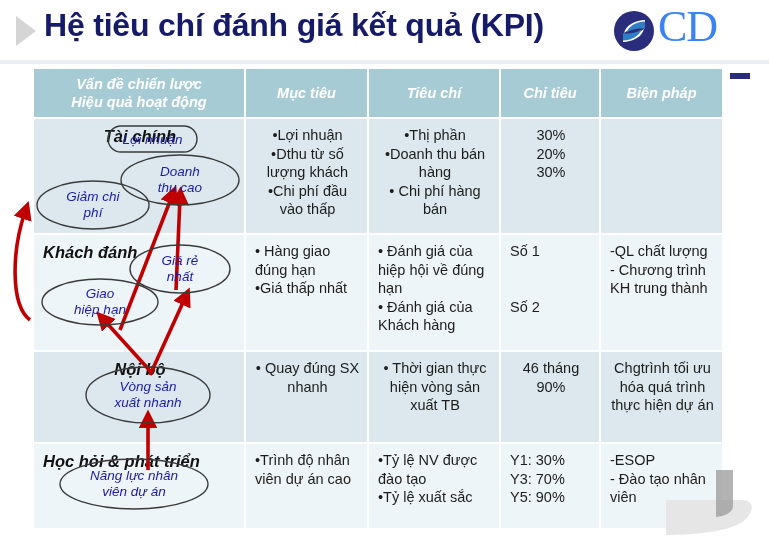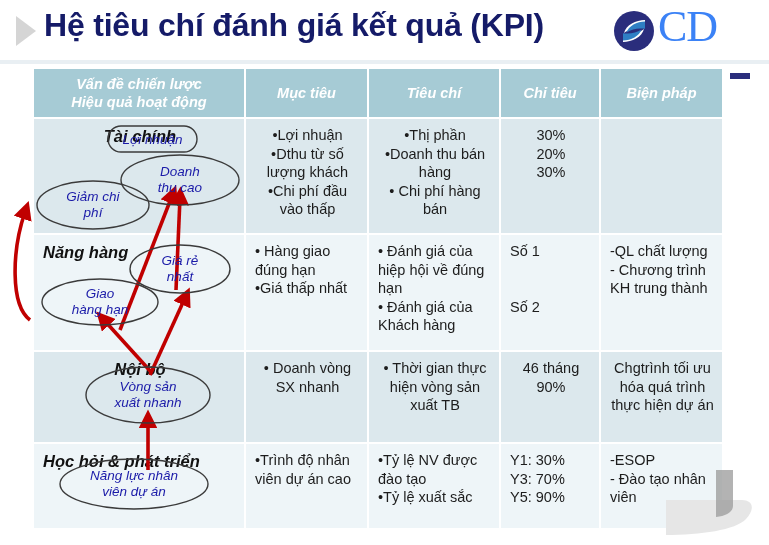--- a/index.html
+++ b/index.html
@@ -196,38 +196,38 @@
       <td class="cell-lines">•Thị phần
 •Doanh thu bán hàng
 • Chi phí hàng bán</td>
       <td class="cell-lines">30%
 20%
 30%</td>
       <td class="cell-lines"></td>
     </tr>
     <tr class="row-light" style="height:117px">
       <td>
-        <div class="perspective-label">Năng hàng</div>
+        <div class="perspective-label">Khách đánh</div>
       </td>
       <td class="cell-lines">• Hàng giao đúng hạn
 •Giá thấp nhất</td>
       <td class="cell-lines">• Đánh giá của hiệp hội về đúng hạn
 • Đánh giá của Khách hàng</td>
       <td class="cell-lines">Số 1
 
 
 Số 2</td>
       <td class="cell-lines">-QL chất lượng
 - Chương trình KH trung thành</td>
     </tr>
     <tr class="row-dark" style="height:92px">
       <td>
         <div class="perspective-label">Nội bộ</div>
       </td>
-      <td class="cell-lines">• Doanh vòng SX nhanh</td>
+      <td class="cell-lines">• Quay đúng SX nhanh</td>
       <td class="cell-lines">• Thời gian thực hiện vòng sản xuất TB</td>
       <td class="cell-lines">46 tháng
 90%</td>
       <td class="cell-lines">Chgtrình tối ưu hóa quá trình thực hiện dự án</td>
     </tr>
     <tr class="row-light" style="height:85px">
       <td>
         <div class="perspective-label">Học hỏi &amp; phát triển</div>
       </td>
       <td class="cell-lines">•Trình độ nhân viên dự án cao</td>
@@ -271,17 +271,17 @@
 </svg>
 
 <div class="node-ellipse-label" style="left:108px; top:132px; width:89px;">Lợi nhuận</div>
 <div class="node-ellipse-label" style="left:121px; top:164px; width:118px;">Doanh
 thu cao</div>
 <div class="node-ellipse-label" style="left:37px;  top:189px; width:112px;">Giảm chi
 phí</div>
 <div class="node-ellipse-label" style="left:130px; top:253px; width:100px;">Giá rẻ
 nhất</div>
 <div class="node-ellipse-label" style="left:42px;  top:286px; width:116px;">Giao
-hàng hạn</div>
+hiệp hạn</div>
 <div class="node-ellipse-label" style="left:86px;  top:379px; width:124px;">Vòng sản
 xuất nhanh</div>
 <div class="node-ellipse-label" style="left:60px;  top:468px; width:148px;">Năng lực nhân
 viên dự án</div>
 
 </body></html>

